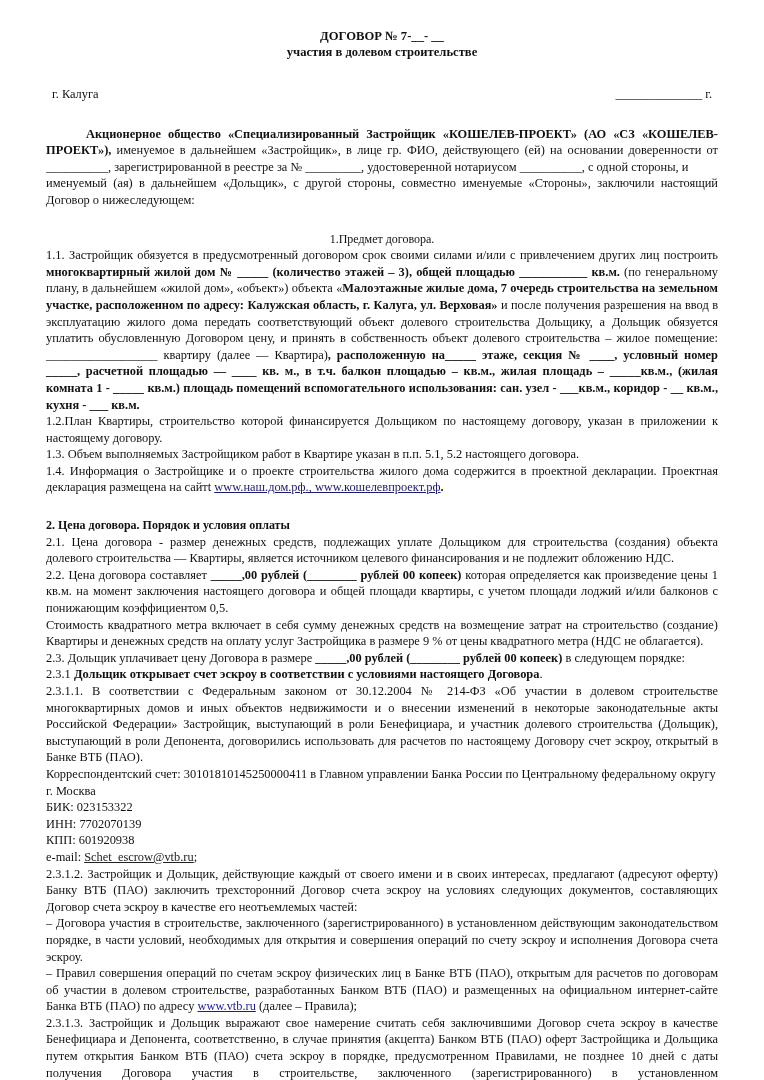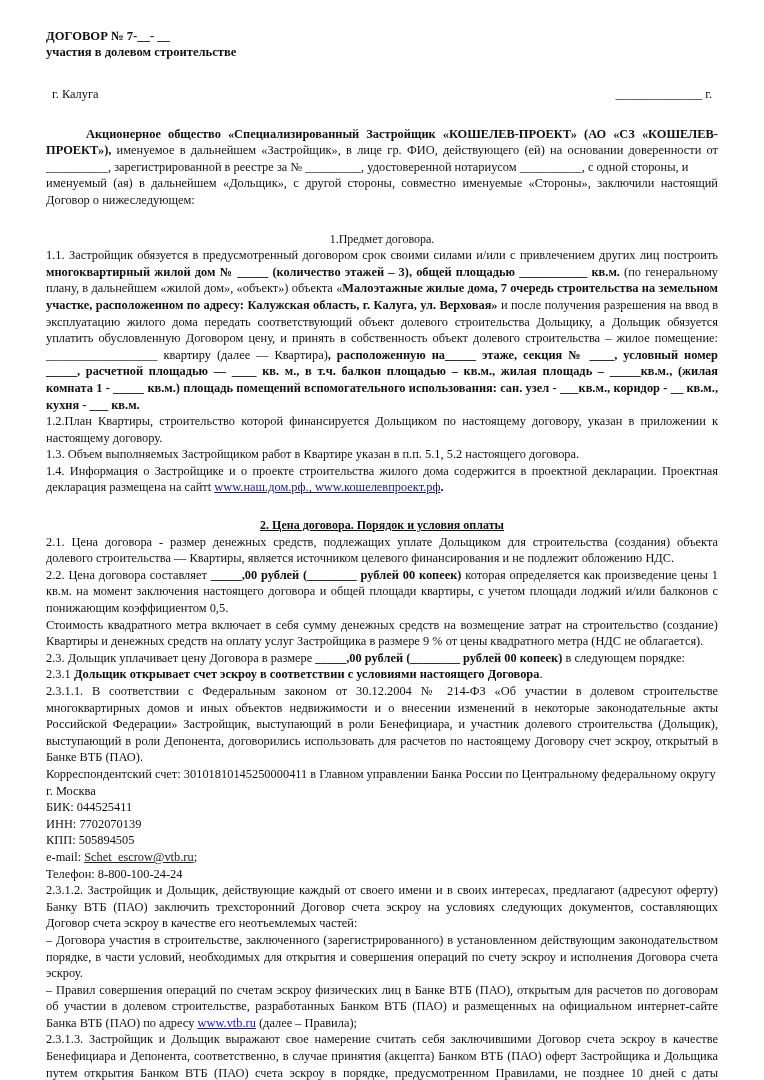--- a/index.html
+++ b/index.html
@@ -2,28 +2,28 @@
 <html><head>
   <meta charset="utf-8">
   <style>
     html, body { margin: 0; padding: 0; background: #ffffff; }
     body {
       width: 764px; height: 1080px; overflow: hidden;
       font-family: "Liberation Serif", "DejaVu Serif", serif;
       color: #111111; font-size: 12.4px; line-height: 16.6px;
     }
     .page { position: relative; padding: 0 46px 0 46px; }
-    .title { text-align: left; font-weight: bold; font-size: 12.6px; line-height: 16px; }
+    .title { text-align: center; font-weight: bold; font-size: 12.6px; line-height: 16px; }
     .title.t1 { margin-top: 28px; }
     .city-row { display: flex; justify-content: space-between; margin-top: 26px; padding: 0 6px 0 6px; }
     p { margin: 0; text-align: justify; }
     .intro { margin-top: 23px; }
     .indent { text-indent: 40px; }
     .sec-h { text-align: center; font-weight: normal; margin-top: 22px; font-size: 12px; }
-    .sec-h2 { text-align: center; font-weight: bold; margin-top: 21px; font-size: 12px; text-decoration: underline; }
+    .sec-h2 { font-weight: bold; margin-top: 21px; font-size: 12px; }
     b { font-weight: bold; }
     .link { color: #1a1aa6; text-decoration: underline; }
     .link-b { color: #1a1a6e; text-decoration: underline; font-weight: normal; }
   </style>
 </head>
 <body>
 
 <div class="page">
 
   <div class="title t1">ДОГОВОР № 7-__- __</div>
@@ -44,23 +44,22 @@
   <p><span>1.4. Информация о Застройщике и о проекте строительства жилого дома содержится в проектной декларации. Проектная декларация размещена на сайтt </span><a class="link-b">www.наш.дом.рф</a><b class="link-b">., </b><a class="link-b">www.кошелевпроект.рф</a><b>.</b></p>
 
   <div class="sec-h2">2. Цена договора.  Порядок и условия оплаты</div>
   <p>2.1. Цена договора - размер денежных средств, подлежащих уплате Дольщиком для строительства (создания) объекта долевого строительства — Квартиры, является источником целевого финансирования и не подлежит обложению НДС.</p>
   <p><span>2.2. Цена договора составляет  </span><b>_____,00 рублей (________ рублей 00 копеек)</b><span> которая определяется как произведение цены 1 кв.м. на момент заключения настоящего договора и общей площади квартиры, с учетом площади лоджий и/или балконов с понижающим коэффициентом 0,5.</span></p>
   <p>Стоимость квадратного метра  включает в себя сумму денежных средств на возмещение затрат на строительство (создание) Квартиры и денежных средств на оплату услуг Застройщика в размере 9 % от цены квадратного метра (НДС не облагается).</p>
   <p><span>2.3. Дольщик уплачивает цену Договора в размере   </span><b>_____,00 рублей (________ рублей 00 копеек)</b><span>  в следующем порядке:</span></p>
   <p><span>2.3.1 </span><b>Дольщик открывает счет эскроу в соответствии с условиями настоящего Договора</b><span>.</span></p>
   <p>2.3.1.1. В соответствии с Федеральным законом от 30.12.2004  № 214-ФЗ «Об участии в долевом строительстве многоквартирных домов и иных объектов недвижимости и о внесении изменений в некоторые законодательные акты Российской Федерации» Застройщик, выступающий в роли  Бенефициара, и участник долевого строительства (Дольщик), выступающий в роли Депонента, договорились использовать для расчетов по настоящему Договору счет эскроу, открытый в Банке ВТБ (ПАО).</p>
   <p style="text-align:left">Корреспондентский счет: 30101810145250000411 в  Главном управлении Банка России по Центральному федеральному округу г. Москва</p>
-  <p>БИК: 044525411</p>
+  <p>БИК: 023153322</p>
   <p>ИНН: 7702070139</p>
-  <p>КПП: 505894505</p>
+  <p>КПП: 601920938</p>
   <p><span>e-mail: </span><a class="link" style="color:#222">Schet_escrow@vtb.ru</a><span>;</span></p>
-  <p>Телефон: 8-800-100-24-24</p>
   <p>2.3.1.2. Застройщик и Дольщик, действующие каждый от своего имени и в своих интересах, предлагают (адресуют оферту) Банку ВТБ (ПАО) заключить трехсторонний Договор счета эскроу на условиях следующих документов, составляющих Договор счета эскроу в качестве его неотъемлемых частей:</p>
   <p>– Договора участия в строительстве, заключенного (зарегистрированного) в установленном действующим законодательством порядке, в части условий, необходимых для открытия и совершения операций по счету эскроу и исполнения Договора счета эскроу.</p>
   <p><span>– Правил совершения операций по счетам эскроу физических лиц в Банке ВТБ (ПАО), открытым для расчетов по договорам об участии в долевом строительстве, разработанных Банком ВТБ (ПАО) и размещенных на официальном интернет-сайте Банка ВТБ (ПАО) по адресу </span><a class="link">www.vtb.ru</a><span> (далее – Правила);</span></p>
   <p style="text-align-last: justify;">2.3.1.3. Застройщик и Дольщик выражают свое намерение считать себя заключившими Договор счета эскроу в качестве Бенефициара и Депонента, соответственно, в случае принятия (акцепта) Банком ВТБ (ПАО) оферт Застройщика и Дольщика путем открытия Банком ВТБ (ПАО) счета эскроу в порядке, предусмотренном Правилами, не позднее 10 дней с даты получения Договора участия в строительстве, заключенного (зарегистрированного) в установленном</p>
 
 </div>
 
 </body></html>

